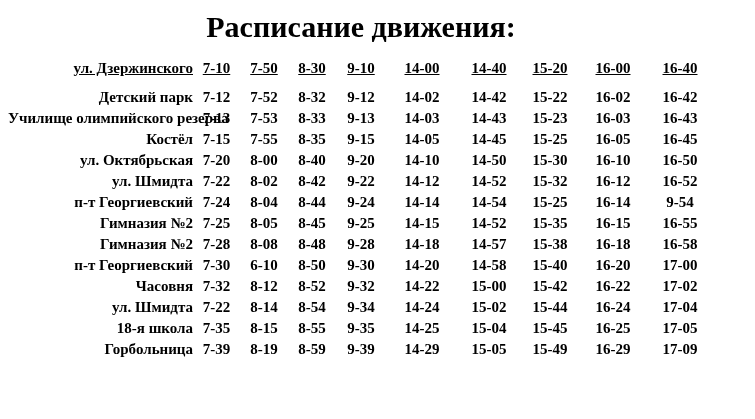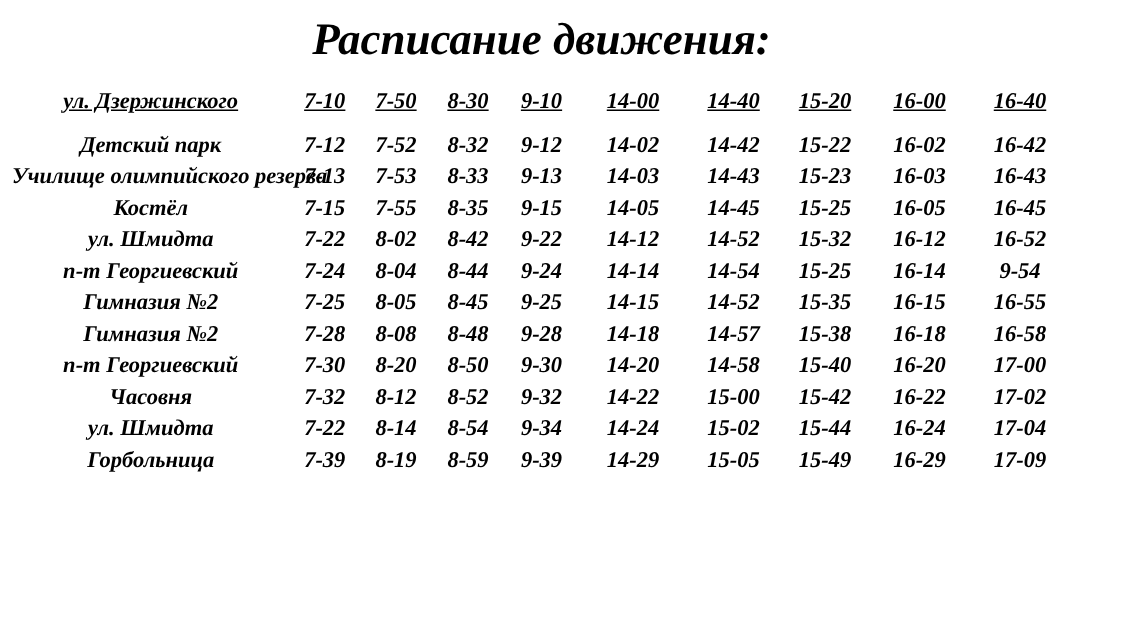--- a/index.html
+++ b/index.html
@@ -8,21 +8,20 @@
     background: #ffffff;
     color: #000000;
     font-family: "Liberation Serif", "DejaVu Serif", serif;
   }
   .page {
     width: 755px;
     height: 419px;
     overflow: hidden;
     box-sizing: border-box;
     padding: 8px 0 0 8px;
-    font-style: italic;
   }
   .content {
     width: 706px;
   }
   h1.title {
     margin: 2px 0 14px 0;
     font-size: 30px;
     line-height: 34px;
     font-weight: bold;
     text-align: center;
@@ -35,21 +34,21 @@
     font-weight: bold;
     font-size: 15px;
   }
   table.timetable td {
     padding: 0;
     line-height: 21px;
     vertical-align: middle;
     white-space: nowrap;
   }
   td.stop {
-    text-align: center;
+    text-align: right;
     white-space: pre-line;
   }
   td.time {
     text-align: center;
   }
   tr.underline td {
     text-decoration: underline;
   }
   tr.header-row td {
     padding-bottom: 8px;
@@ -129,20 +128,32 @@
             <td class="time">7-55</td>
             <td class="time">8-35</td>
             <td class="time">9-15</td>
             <td class="time">14-05</td>
             <td class="time">14-45</td>
             <td class="time">15-25</td>
             <td class="time">16-05</td>
             <td class="time">16-45</td>
           </tr>
           <tr>
+            <td class="stop">ул. Октябрьская</td>
+            <td class="time">7-20</td>
+            <td class="time">8-00</td>
+            <td class="time">8-40</td>
+            <td class="time">9-20</td>
+            <td class="time">14-10</td>
+            <td class="time">14-50</td>
+            <td class="time">15-30</td>
+            <td class="time">16-10</td>
+            <td class="time">16-50</td>
+          </tr>
+          <tr>
             <td class="stop">ул. Шмидта</td>
             <td class="time">7-22</td>
             <td class="time">8-02</td>
             <td class="time">8-42</td>
             <td class="time">9-22</td>
             <td class="time">14-12</td>
             <td class="time">14-52</td>
             <td class="time">15-32</td>
             <td class="time">16-12</td>
             <td class="time">16-52</td>
@@ -179,21 +190,21 @@
             <td class="time">9-28</td>
             <td class="time">14-18</td>
             <td class="time">14-57</td>
             <td class="time">15-38</td>
             <td class="time">16-18</td>
             <td class="time">16-58</td>
           </tr>
           <tr>
             <td class="stop">п-т Георгиевский</td>
             <td class="time">7-30</td>
-            <td class="time">8-20</td>
+            <td class="time">6-10</td>
             <td class="time">8-50</td>
             <td class="time">9-30</td>
             <td class="time">14-20</td>
             <td class="time">14-58</td>
             <td class="time">15-40</td>
             <td class="time">16-20</td>
             <td class="time">17-00</td>
           </tr>
           <tr>
             <td class="stop">Часовня</td>
@@ -213,20 +224,32 @@
             <td class="time">8-14</td>
             <td class="time">8-54</td>
             <td class="time">9-34</td>
             <td class="time">14-24</td>
             <td class="time">15-02</td>
             <td class="time">15-44</td>
             <td class="time">16-24</td>
             <td class="time">17-04</td>
           </tr>
           <tr>
+            <td class="stop">18-я школа</td>
+            <td class="time">7-35</td>
+            <td class="time">8-15</td>
+            <td class="time">8-55</td>
+            <td class="time">9-35</td>
+            <td class="time">14-25</td>
+            <td class="time">15-04</td>
+            <td class="time">15-45</td>
+            <td class="time">16-25</td>
+            <td class="time">17-05</td>
+          </tr>
+          <tr>
             <td class="stop">Горбольница</td>
             <td class="time">7-39</td>
             <td class="time">8-19</td>
             <td class="time">8-59</td>
             <td class="time">9-39</td>
             <td class="time">14-29</td>
             <td class="time">15-05</td>
             <td class="time">15-49</td>
             <td class="time">16-29</td>
             <td class="time">17-09</td>

